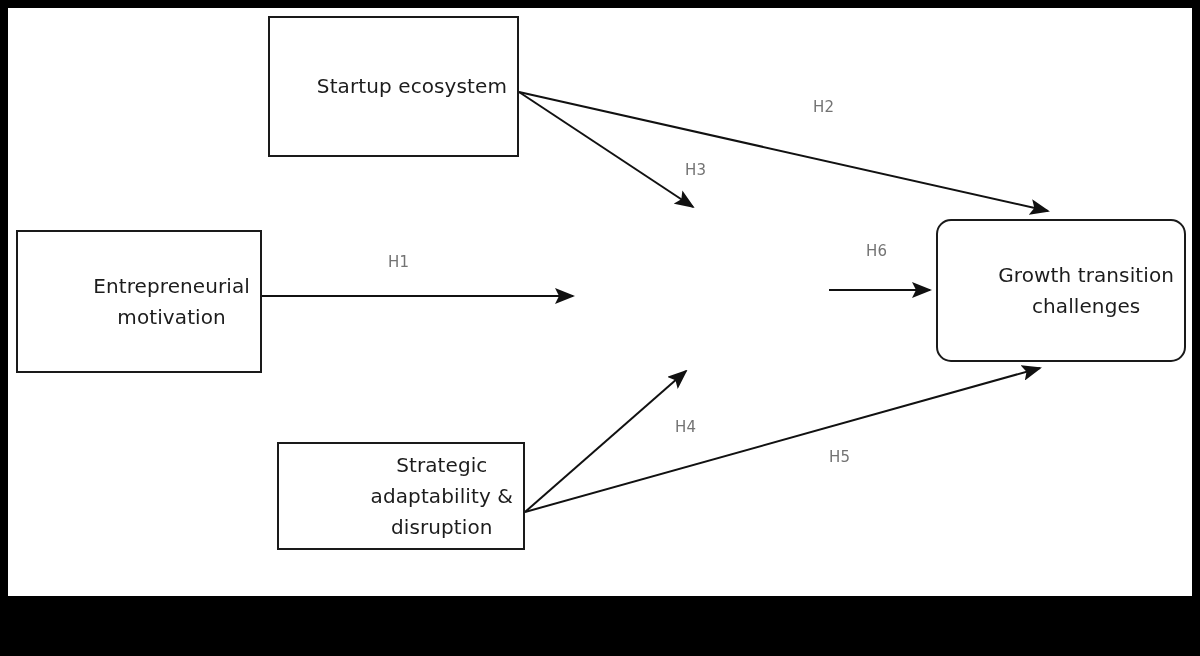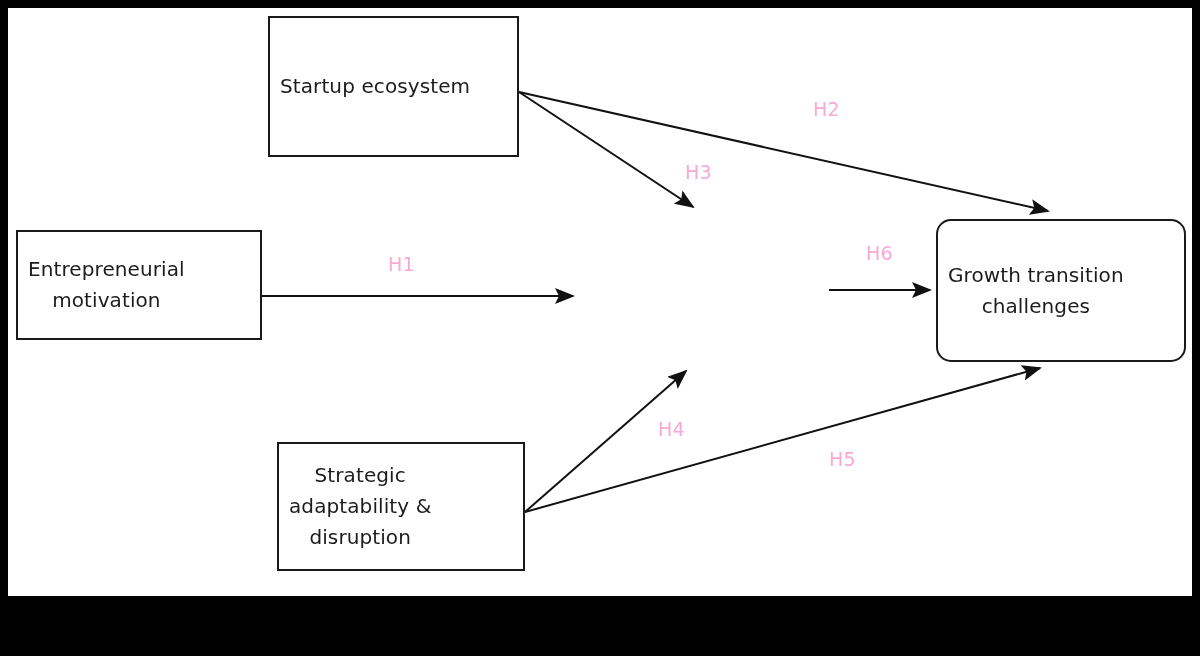--- a/index.html
+++ b/index.html
@@ -34,35 +34,35 @@
     height: 656px;
     pointer-events: none;
   }
   .node-box {
     position: absolute;
     box-sizing: border-box;
     background: #ffffff;
     border: 2px solid #1a1a1a;
     display: flex;
     align-items: center;
-    justify-content: flex-start;
+    justify-content: flex-end;
     text-align: center;
   }
   .node-label {
     font-size: 20px;
     line-height: 1.55;
     color: #1c1c1c;
     letter-spacing: 0.1px;
     padding: 0 10px;
     white-space: pre-line;
   }
   .edge-label {
     position: absolute;
-    font-size: 19px;
-    color: #f9a8d4;
+    font-size: 15px;
+    color: #737373;
     letter-spacing: 0.2px;
     white-space: nowrap;
   }
 </style>
 </head>
 <body>
 
 <div id="canvas">
 
   <div id="frame"></div>
@@ -80,37 +80,37 @@
       <path d="M 525,512 L 686,371"></path>
       <path d="M 525,512 L 1040,368"></path>
       <path d="M 829,290 L 930,290"></path>
     </g>
   </svg>
 
   <div class="node-box" style="left: 268px; top: 16px; width: 251px; height: 141px;">
     <span class="node-label">Startup ecosystem</span>
   </div>
 
-  <div class="node-box" style="left: 16px; top: 230px; width: 246px; height: 110px;">
+  <div class="node-box" style="left: 16px; top: 230px; width: 246px; height: 143px;">
     <span class="node-label">Entrepreneurial
 motivation</span>
   </div>
 
 
   <div class="node-box" style="left: 936px; top: 219px; width: 250px; height: 143px; border-radius: 15px;">
     <span class="node-label">Growth transition
 challenges</span>
   </div>
 
-  <div class="node-box" style="left: 277px; top: 442px; width: 248px; height: 129px;">
+  <div class="node-box" style="left: 277px; top: 442px; width: 248px; height: 108px;">
     <span class="node-label">Strategic
 adaptability &amp;
 disruption</span>
   </div>
 
   <div class="edge-label" style="left: 388px; top: 253px;">H1</div>
   <div class="edge-label" style="left: 813px; top: 98px;">H2</div>
   <div class="edge-label" style="left: 685px; top: 161px;">H3</div>
-  <div class="edge-label" style="left: 658px; top: 418px;">H4</div>
+  <div class="edge-label" style="left: 675px; top: 418px;">H4</div>
   <div class="edge-label" style="left: 829px; top: 448px;">H5</div>
   <div class="edge-label" style="left: 866px; top: 242px;">H6</div>
 
 </div>
 
 </body></html>

